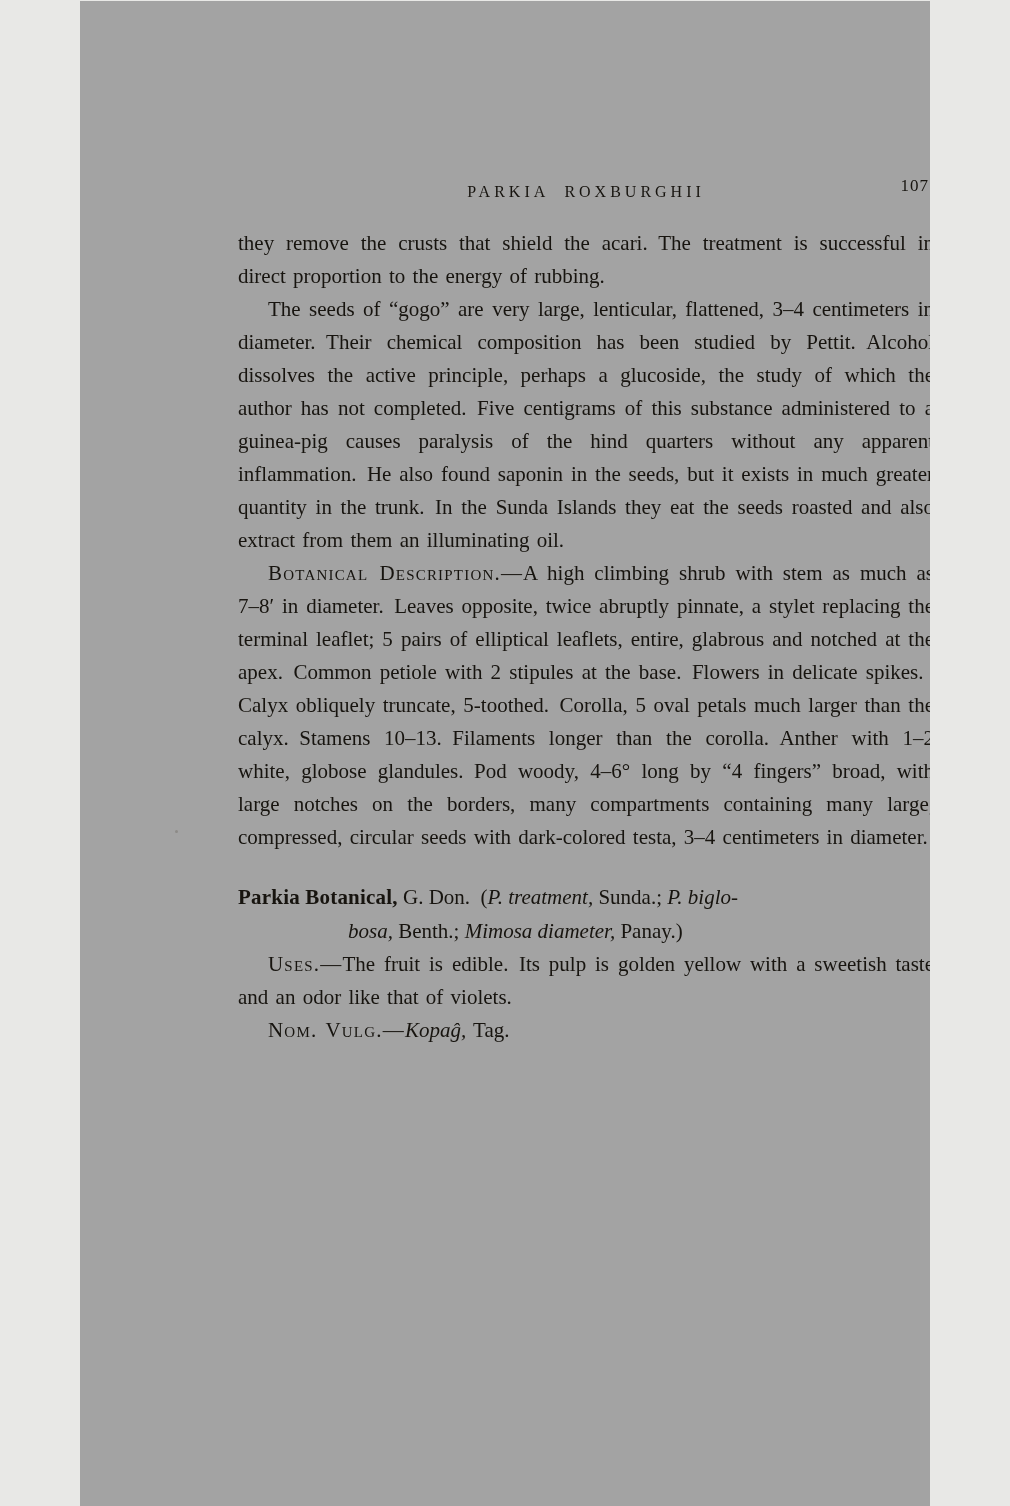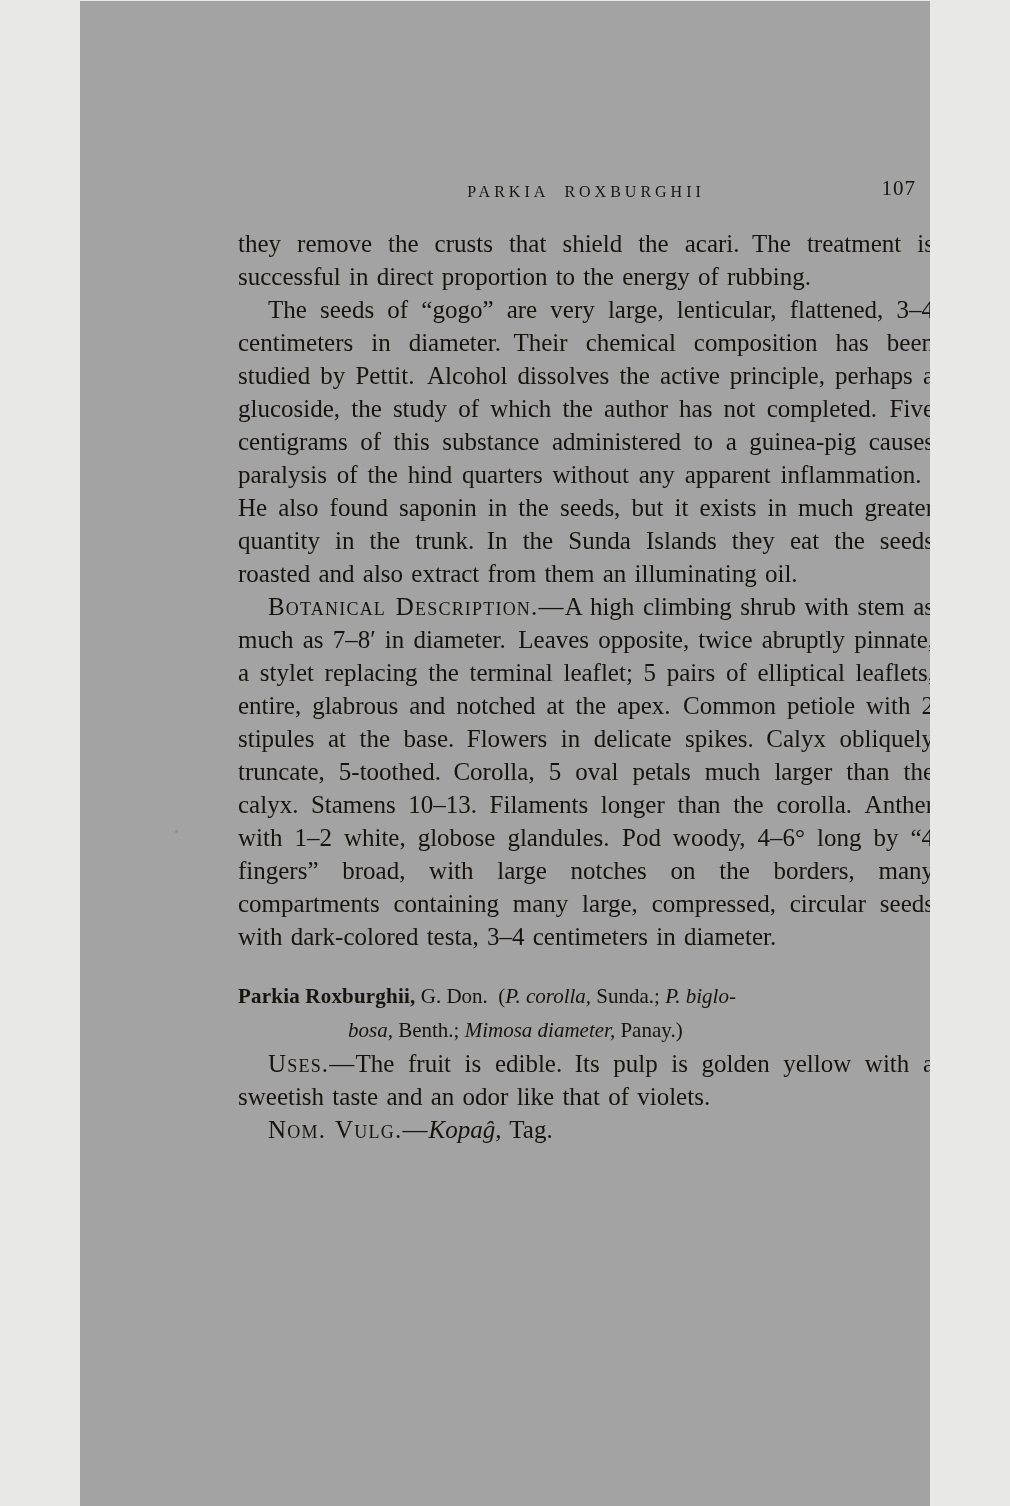--- a/index.html
+++ b/index.html
@@ -27,28 +27,28 @@
   .running-title {
     display: block;
     text-align: center;
     font-size: 16px;
     letter-spacing: 4px;
     word-spacing: 8px;
     padding-top: 2px;
   }
   .page-number {
     position: absolute;
-    right: 18px;
+    right: 5px;
     top: -5px;
-    font-size: 21px;
+    font-size: 17px;
     letter-spacing: 1px;
   }
   .para {
     margin: 0;
-    font-size: 25px;
+    font-size: 21px;
     line-height: 33px;
     text-align: justify;
     word-spacing: 2px;
   }
   .indent { text-indent: 30px; }
   .sc {
     font-variant: small-caps;
     letter-spacing: 1.2px;
   }
   .entry {
@@ -80,21 +80,21 @@
 
     <p class="para"><span>they remove the crusts that shield the acari. The treatment is successful in direct proportion to the energy of rubbing.</span></p>
 
     <p class="para indent"><span>The seeds of “gogo” are very large, lenticular, flattened, 3–4 centimeters in diameter. Their chemical composition has been studied by Pettit. Alcohol dissolves the active principle, perhaps a glucoside, the study of which the author has not completed. Five centigrams of this substance administered to a guinea-pig causes paralysis of the hind quarters without any apparent inflammation. He also found saponin in the seeds, but it exists in much greater quantity in the trunk. In the Sunda Islands they eat the seeds roasted and also extract from them an illuminating oil.</span></p>
 
 
     <p class="para indent"><span class="sc">Botanical Description.—</span><span>A high climbing shrub with stem as much as 7–8′ in diameter. Leaves opposite, twice abruptly pinnate, a stylet replacing the terminal leaflet; 5 pairs of elliptical leaflets, entire, glabrous and notched at the apex. Common petiole with 2 stipules at the base. Flowers in delicate spikes. Calyx obliquely truncate, 5-toothed. Corolla, 5 oval petals much larger than the calyx. Stamens 10–13. Filaments longer than the corolla. Anther with 1–2 white, globose glandules. Pod woody, 4–6° long by “4 fingers” broad, with large notches on the borders, many compartments containing many large, compressed, circular seeds with dark-colored testa, 3–4 centimeters in diameter.</span></p>
 
 
     <div class="entry">
-      <div class="entry-line1"><b>Parkia Roxburghii,</b><span> G. Don. (</span><i>P. corolla,</i><span> Sunda.; </span><i>P. biglo-</i></div>
+      <div class="entry-line1"><b>Parkia Botanical,</b><span> G. Don. (</span><i>P. treatment,</i><span> Sunda.; </span><i>P. biglo-</i></div>
       <div class="entry-line2"><i>bosa,</i><span> Benth.; </span><i>Mimosa diameter,</i><span> Panay.)</span></div>
     </div>
 
     <p class="para indent"><span class="sc">Uses.—</span><span>The fruit is edible. Its pulp is golden yellow with a sweetish taste and an odor like that of violets.</span></p>
 
     <p class="para indent"><span class="sc">Nom. Vulg.—</span><i>Kopaĝ,</i><span> Tag.</span></p>
 
   </div>
 
   <div class="artifact speck-1"></div>

